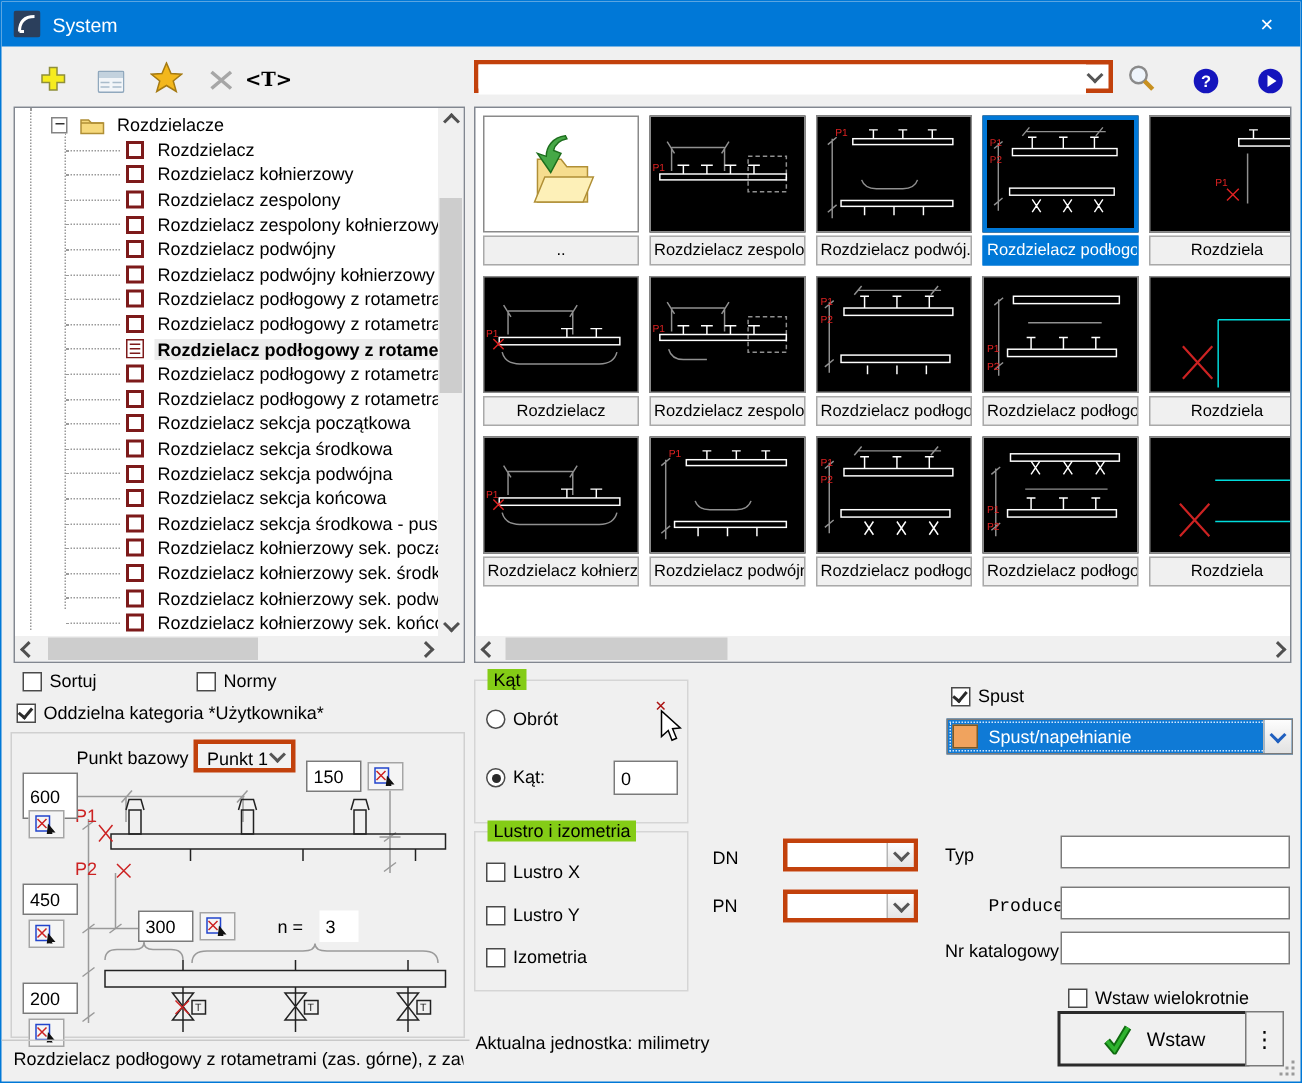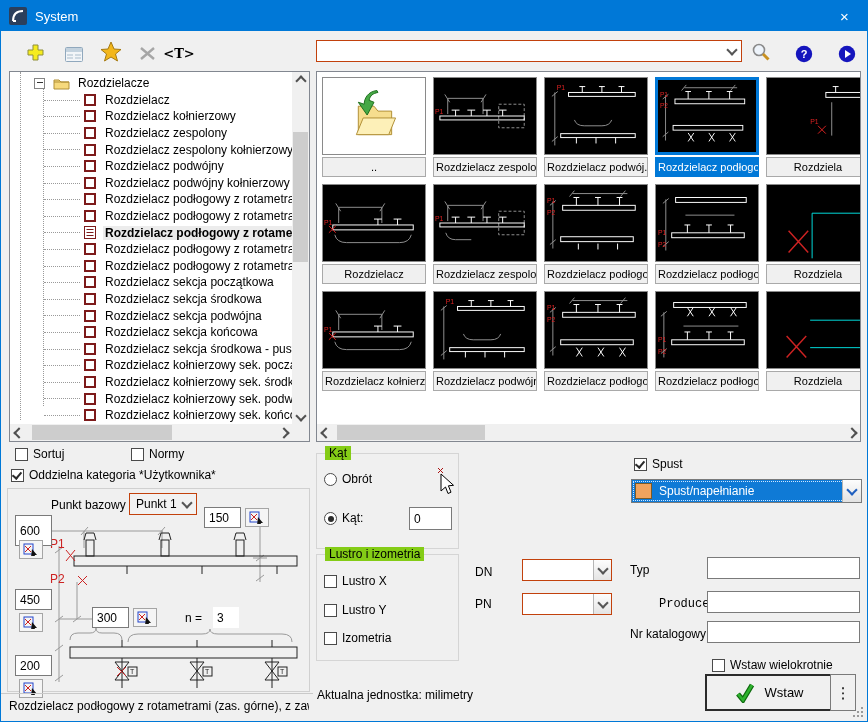--- a/index.html
+++ b/index.html
@@ -5,21 +5,21 @@
   html,body{margin:0;padding:0;background:#cfcfcf;font-family:"Liberation Sans",sans-serif;}
   .window{position:relative;width:868px;height:722px;background:#f0f0f0;border:1px solid #0078d7;box-sizing:border-box;overflow:hidden;font-size:12px;color:#000;}
   
   .titlebar{position:absolute;left:0;top:0;width:100%;height:30px;background:#0078d7;display:flex;align-items:center;}
   .titlebar .title{color:#fff;font-size:13px;margin-left:8px;}
   .appicon{margin-left:8px;flex:none;}
   .closebtn{position:absolute;right:0;top:0;width:45px;height:30px;color:#fff;font-size:15px;display:flex;align-items:center;justify-content:center;cursor:default;}
   
   .tbtn{position:absolute;width:28px;height:26px;background:transparent;border:none;display:flex;align-items:center;justify-content:center;padding:0;}
   .inp{position:absolute;border:1px solid #7a7a7a;background:#fff;font-family:"Liberation Sans",sans-serif;font-size:12px;padding:1px 4px;box-sizing:border-box;}
-  .combo{position:absolute;border:1px solid #c2410c;background:#fff;box-sizing:border-box;}
+  .combo{position:absolute;border:3px solid #c2410c;background:#fff;box-sizing:border-box;}
   .combo .chev{position:absolute;right:5px;top:50%;margin-top:-5px;width:6px;height:6px;border-right:2px solid #555;border-bottom:2px solid #555;transform:rotate(45deg);}
   .combo .cbtn{position:absolute;right:0;top:0;bottom:0;width:17px;background:linear-gradient(#fdfdfd,#e4e4e4);border-left:1px solid #b5b5b5;}
   .combo .cbtn .chev{right:4px;}
   .cb{position:absolute;width:13px;height:13px;background:#fff;border:1px solid #4a4a4a;box-sizing:border-box;}
   .cb.checked::after{content:"";position:absolute;left:2px;top:0px;width:4px;height:7px;border:solid #2b2b2b;border-width:0 2px 2px 0;transform:rotate(40deg);}
   .rb{position:absolute;width:13px;height:13px;background:#fff;border:1px solid #4a4a4a;border-radius:50%;box-sizing:border-box;}
   .rb.checked::after{content:"";position:absolute;left:2.5px;top:2.5px;width:6px;height:6px;border-radius:50%;background:#2b2b2b;}
   .lbl{position:absolute;white-space:nowrap;}
   .groupbox{position:absolute;border:1px solid #d5d5d5;box-sizing:border-box;}
   .gtitle{position:absolute;top:-8px;left:8px;background:#84cc16;padding:0 4px;}

